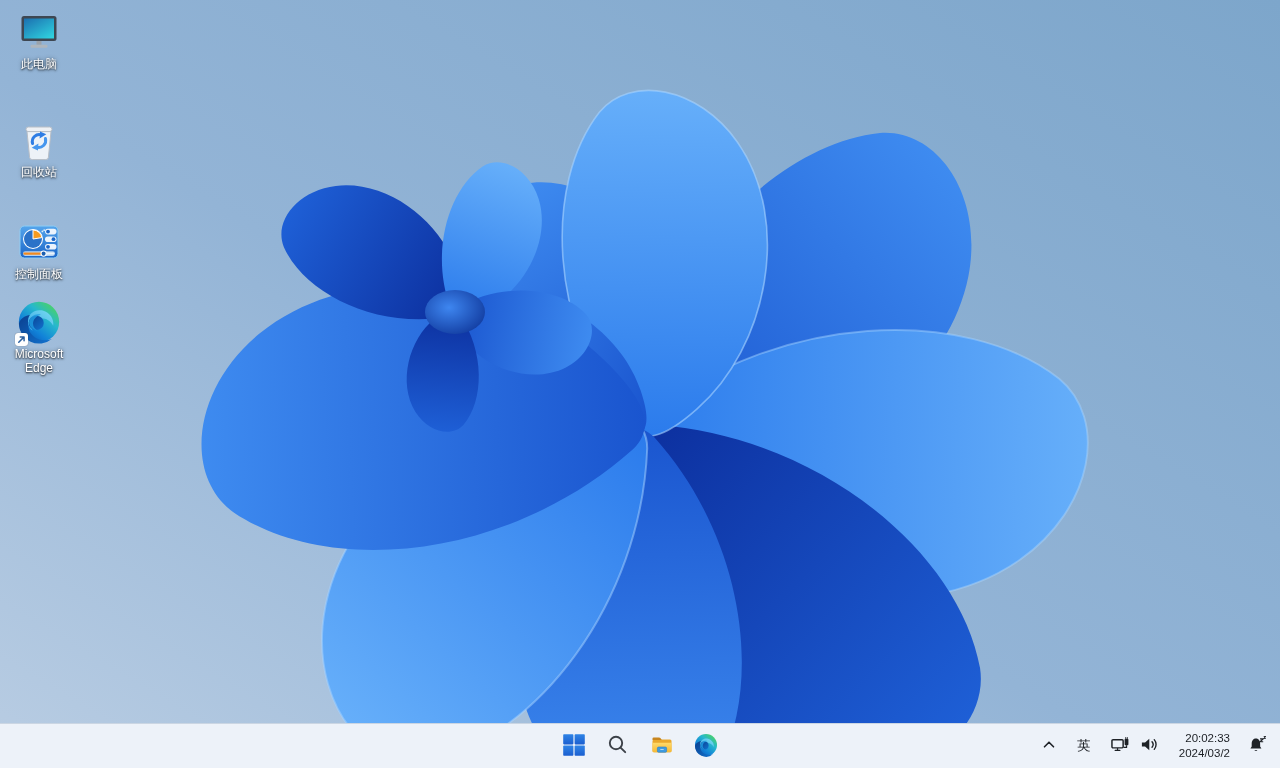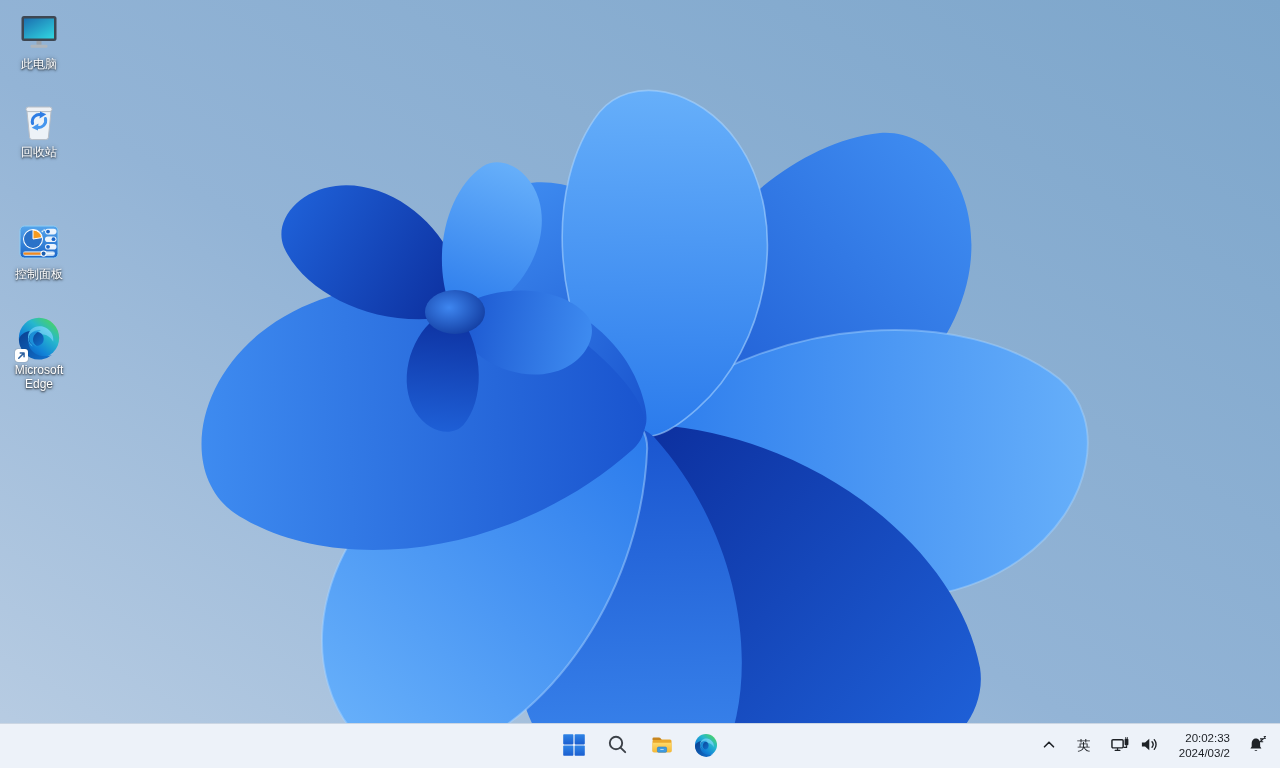--- a/index.html
+++ b/index.html
@@ -245,39 +245,39 @@
 
     <button class="dicon" style="top:8px">
       <span class="art">
         <svg width="44" height="44" viewBox="0 0 44 44">
             <use href="#sym-monitor"></use>
           </svg>
       </span>
       <span class="lbl">此电脑</span>
     </button>
 
-    <button class="dicon" style="top:96px">
+    <button class="dicon" style="top:116px">
       <span class="art">
         <svg width="44" height="44" viewBox="0 0 44 44">
             <use href="#sym-recycle"></use>
           </svg>
       </span>
       <span class="lbl">回收站</span>
     </button>
 
     <button class="dicon" style="top:218px">
       <span class="art">
         <svg width="44" height="44" viewBox="0 0 44 44">
             <use href="#sym-cpl"></use>
           </svg>
       </span>
       <span class="lbl">控制面板</span>
     </button>
 
-    <button class="dicon" style="top:314px">
+    <button class="dicon" style="top:298px">
       <span class="art">
         <svg width="44" height="44" viewBox="0 0 48 48">
             <use href="#sym-edge"></use>
           </svg>
         <span class="shortcut-overlay">
           <svg width="11" height="11" viewBox="0 0 12 12">
             <path d="M 3,9 L 8.6,3.4 M 4.6,3.2 H 8.8 V 7.4" fill="none" stroke="#2b5f9e" stroke-width="1.6" stroke-linecap="round" stroke-linejoin="round"></path>
           </svg>
         </span>
       </span>

